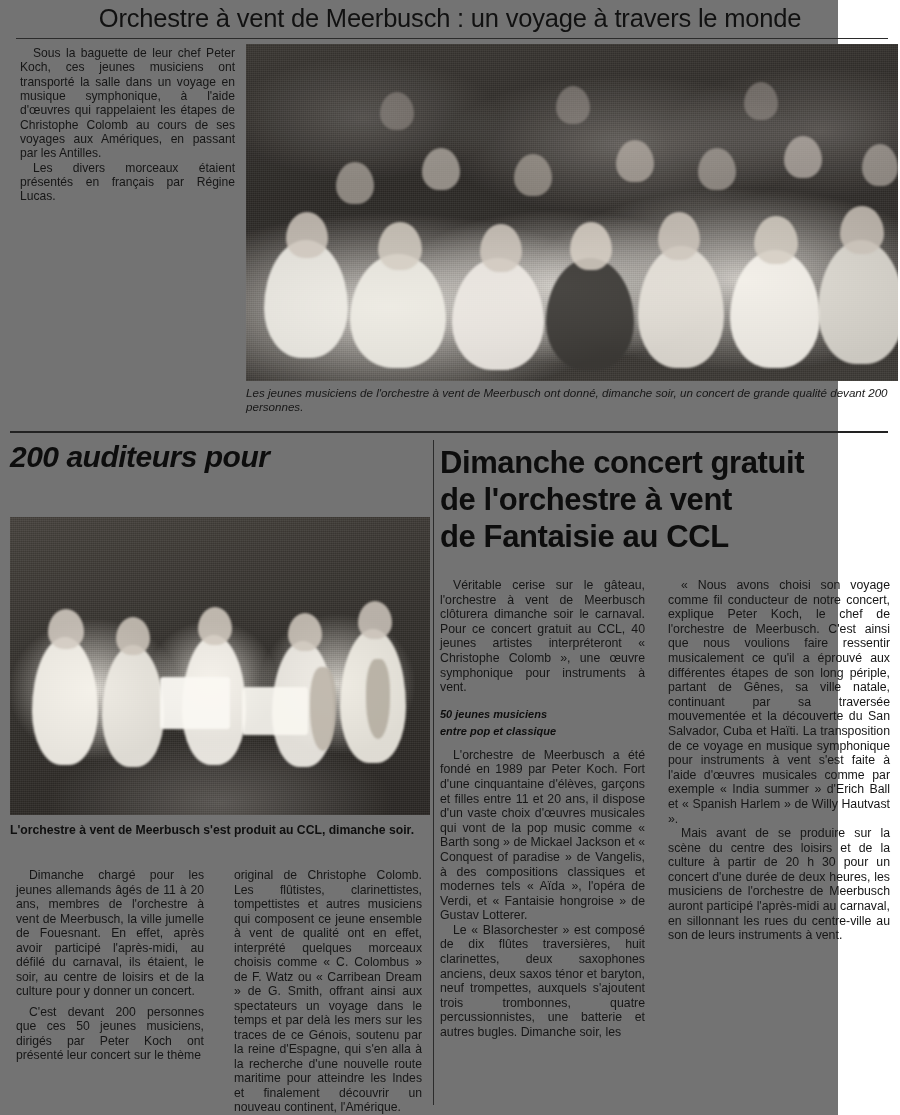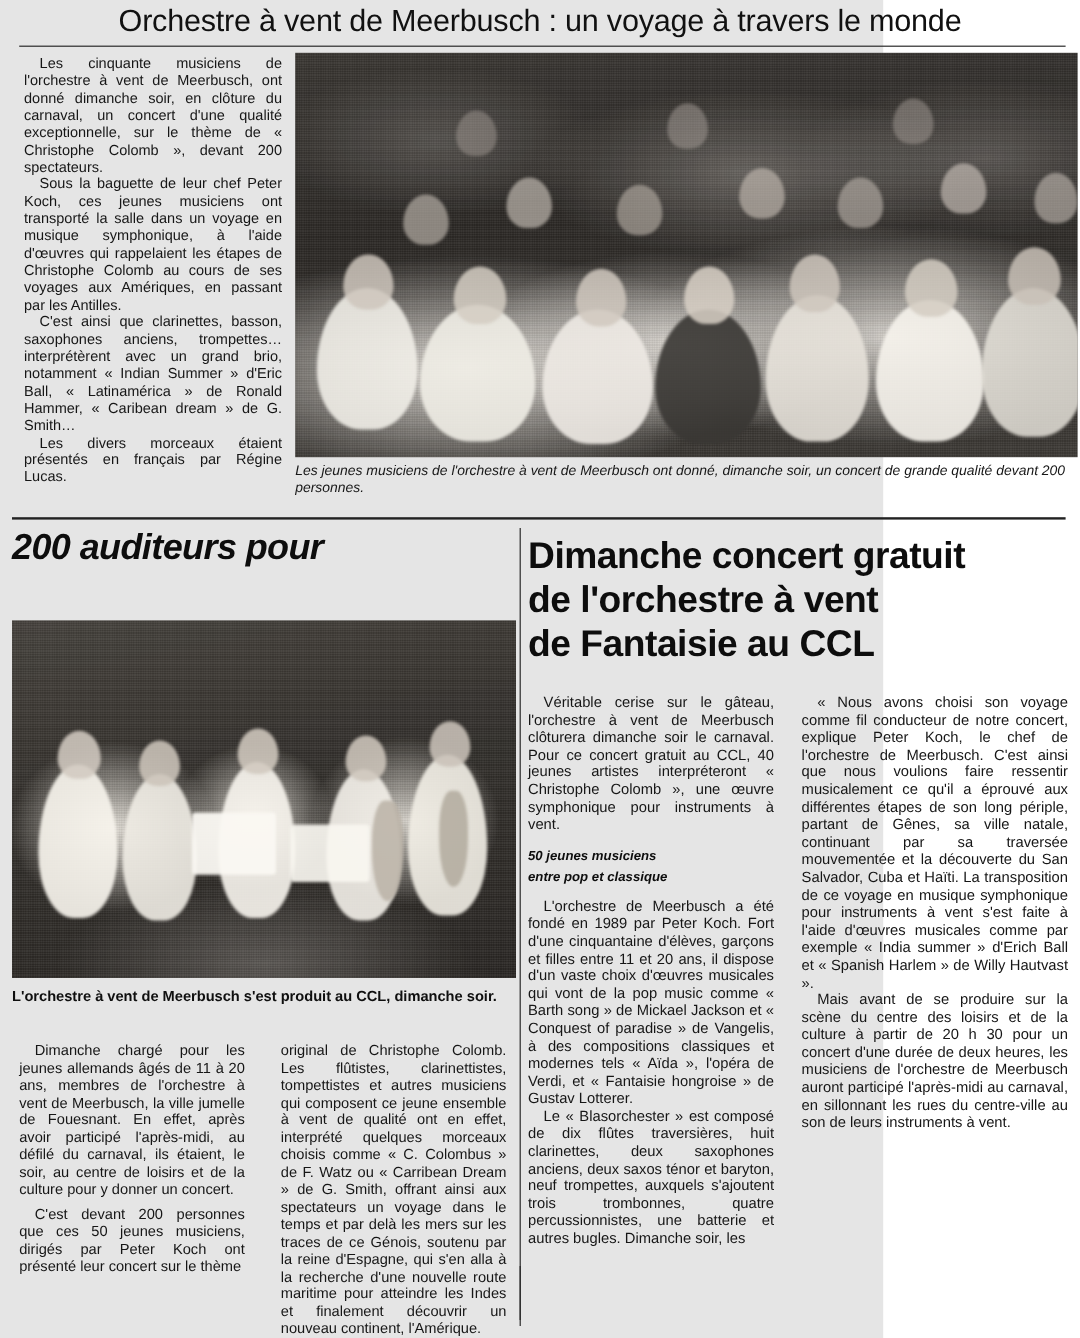--- a/index.html
+++ b/index.html
@@ -9,24 +9,24 @@
   }
   body {
     width: 900px;
     height: 1115px;
     font-family: "Liberation Sans", sans-serif;
     color: #1a1a1a;
     position: relative;
     overflow: hidden;
   }
   .page {
-    width: 736px;
+    width: 838px;
     height: 1115px;
     position: relative;
-    background: #e5e5e5;
+    background: #737373;
   }
 
   
   .main-headline {
     position: absolute;
     left: 0; top: 4px;
     width: 900px;
     text-align: center;
     font-family: "Liberation Sans", sans-serif;
     font-size: 25.5px;
@@ -199,23 +199,21 @@
 </style>
 </head>
 <body>
 
 <div class="page">
 
   <div class="main-headline">Orchestre à vent de Meerbusch : un voyage à travers le monde</div>
   <div class="rule-top"></div>
 
   <div class="top-col">
-    <p>Les cinquante musiciens de l'orchestre à vent de Meerbusch, ont donné dimanche soir, en clôture du carnaval, un concert d'une qualité exceptionnelle, sur le thème de « Christophe Colomb », devant 200 spectateurs.</p>
     <p>Sous la baguette de leur chef Peter Koch, ces jeunes musiciens ont transporté la salle dans un voyage en musique symphonique, à l'aide d'œuvres qui rappelaient les étapes de Christophe Colomb au cours de ses voyages aux Amériques, en passant par les Antilles.</p>
-    <p>C'est ainsi que clarinettes, basson, saxophones anciens, trompettes… interprétèrent avec un grand brio, notamment « Indian Summer » d'Eric Ball, « Latinamérica » de Ronald Hammer, « Caribean dream » de G. Smith…</p>
     <p>Les divers morceaux étaient présentés en français par Régine Lucas.</p>
   </div>
 
   <div class="photo1">
     <div class="grain"></div>
 
     <div class="blob" style="left:18px;  top:196px; width:84px;  height:118px; background:rgba(243,240,233,.88);"></div>
     <div class="blob" style="left:40px;  top:168px; width:42px;  height:46px;  background:rgba(206,198,188,.85);"></div>
     <div class="blob" style="left:104px; top:210px; width:96px;  height:114px; background:rgba(240,237,230,.9);"></div>
     <div class="blob" style="left:132px; top:178px; width:44px;  height:48px;  background:rgba(212,204,194,.85);"></div>

